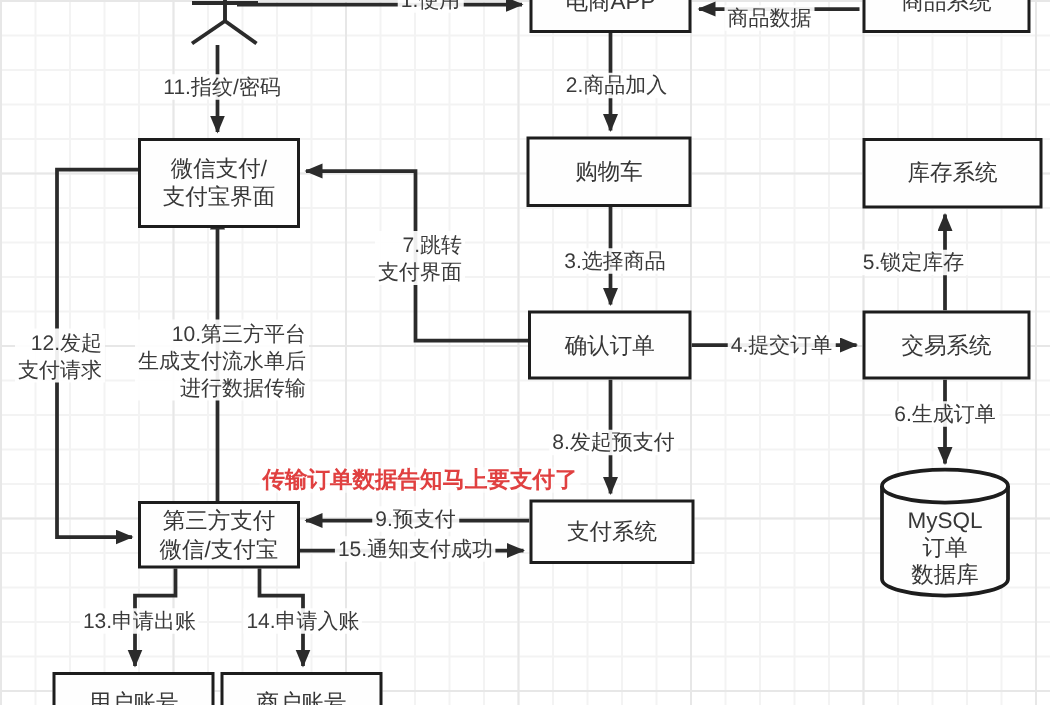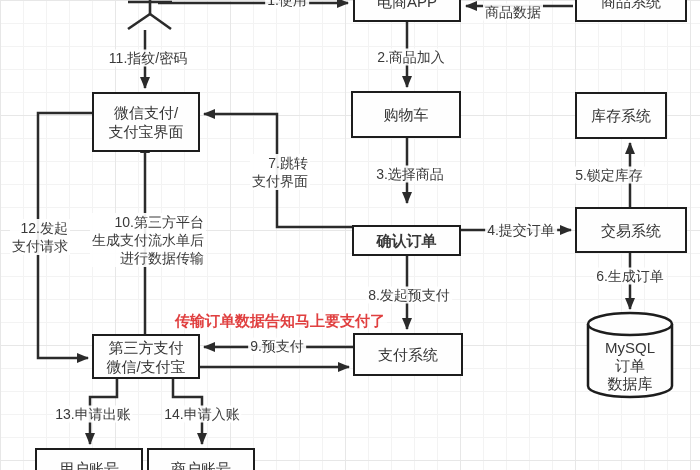--- a/index.html
+++ b/index.html
@@ -80,30 +80,30 @@
   </div>
 
   <div class="node" style="left:575px;top:-20px;width:112px;height:42px;">
     <span>商品系统</span>
   </div>
 
   <div class="node" style="left:351px;top:91px;width:110px;height:47px;">
     <span>购物车</span>
   </div>
 
-  <div class="node" style="left:575px;top:92px;width:92px;height:47px;">
+  <div class="node" style="left:575px;top:92px;width:120px;height:47px;">
     <span>库存系统</span>
   </div>
 
   <div class="node" style="left:92px;top:92px;width:108px;height:60px;">
     <div>微信支付/</div>
     <div>支付宝界面</div>
   </div>
 
-  <div class="node" style="left:352px;top:225px;width:109px;height:31px;font-weight:bold;">
+  <div class="node" style="left:352px;top:207px;width:109px;height:46px;">
     <span>确认订单</span>
   </div>
 
   <div class="node" style="left:575px;top:207px;width:112px;height:46px;">
     <span>交易系统</span>
   </div>
 
   <div class="node" style="left:92px;top:334px;width:108px;height:45px;">
     <div>第三方支付</div>
     <div>微信/支付宝</div>
@@ -160,16 +160,17 @@
 
   <div class="lbl small-lh" style="left:40px;top:237px;">
     <div>12.发起</div>
     <div>支付请求</div>
   </div>
 
   <div class="lbl" style="left:93px;top:414px;">13.申请出账</div>
 
   <div class="lbl" style="left:202px;top:414px;">14.申请入账</div>
 
+  <div class="lbl" style="left:277px;top:366px;">15.通知支付成功</div>
 
   <div class="lbl red" style="left:280px;top:320px;">传输订单数据告知马上要支付了</div>
 
 </div>
 
 </body></html>

